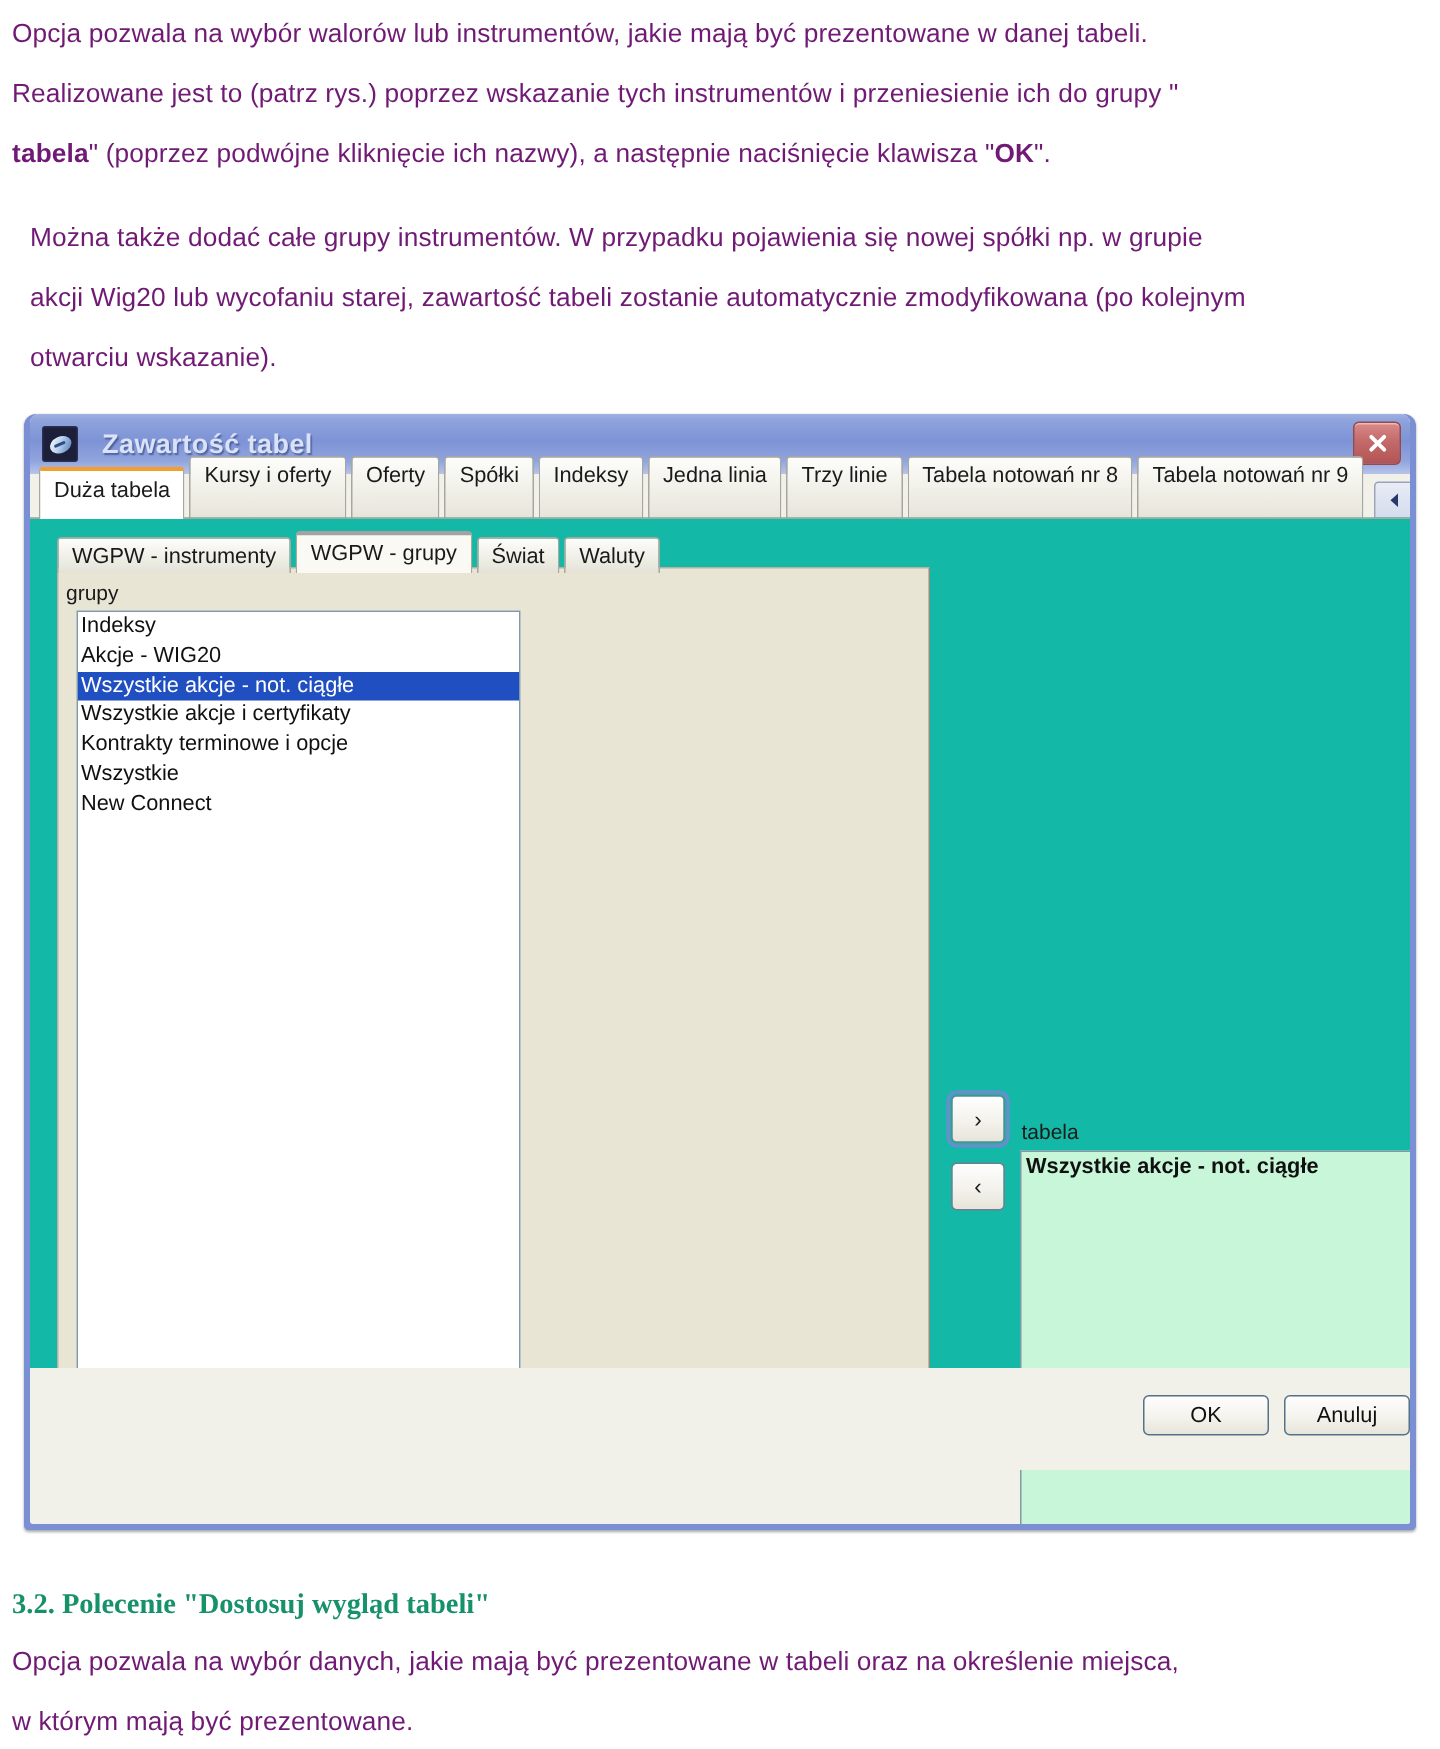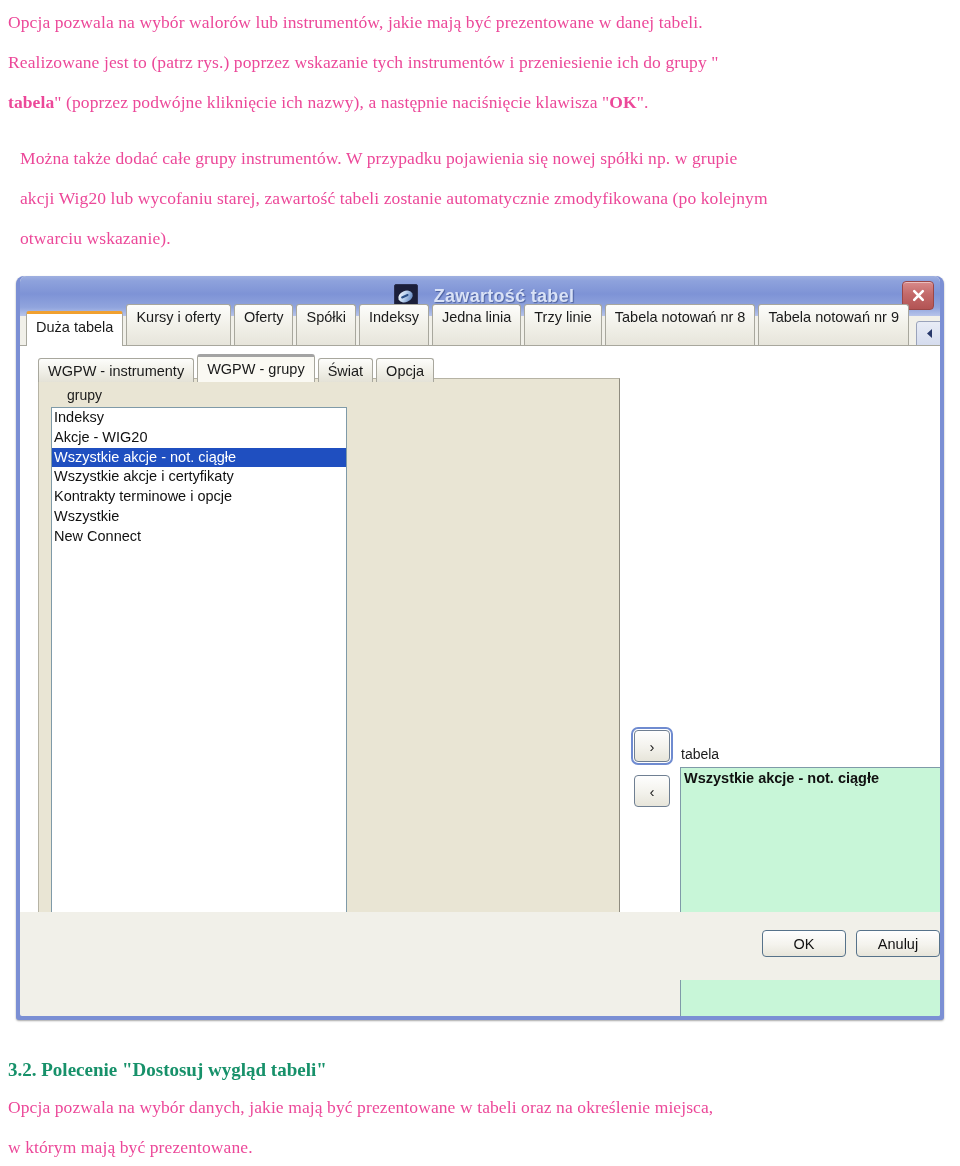--- a/index.html
+++ b/index.html
@@ -10,23 +10,23 @@
     width: 960px;
     height: 1166px;
     background: #ffffff;
     font-family: "Liberation Serif", serif;
     overflow: hidden;
     position: relative;
   }
 
   
   .doc-text {
-    font-family: Liberation Serif, serif;
+    font-family: Liberation Sans, sans-serif;
     font-size: 17.5px;
-    color: #ec4899;
+    color: #701a75;
     line-height: 40px;
     letter-spacing: 0.1px;
   }
   .para-top {
     position: absolute;
     left: 8px;
     top: 2px;
     width: 944px;
     text-align: justify;
   }
@@ -91,21 +91,20 @@
     overflow: hidden;
   }
   .titlebar {
     height: 40px;
     background: linear-gradient(to bottom,
         #9fb0e0 0%, #8ea2dc 12%, #7e93d6 45%, #90a4dd 78%, #b7c4ea 100%);
     border-radius: 5px 5px 0 0;
     position: relative;
     display: flex;
     align-items: center;
-    justify-content: center;
   }
   .win-icon {
     width: 22px;
     height: 22px;
     margin-left: 8px;
     background: #1b1f3a;
     border: 1px solid #2b3050;
     border-radius: 2px;
     display: flex;
     align-items: center;
@@ -201,21 +200,21 @@
     border-radius: 3px 3px 0 0;
     box-sizing: border-box;
     cursor: pointer;
   }
   .tab-nav span { line-height: 0; }
 
   
   .tabpage {
     position: relative;
     height: 634px;
-    background: #ffffff;
+    background: #14b8a6;
     border-top: 1px solid #a8a79d;
     margin-top: -1px;
   }
 
   
   .tabstrip2 {
     position: absolute;
     left: 18px;
     top: 8px;
     display: flex;
@@ -255,21 +254,21 @@
     width: 582px;
     height: 570px;
     background: #e9e5d4;
     border: 1px solid #b6b3a4;
     border-right-color: #8f8c80;
     border-bottom-color: #8f8c80;
     box-sizing: border-box;
   }
   .panel-label {
     position: absolute;
-    left: 28px;
+    left: 5px;
     top: 8px;
     font-family: "Liberation Sans", sans-serif;
     font-size: 14px;
     color: #1a1a1a;
   }
   .listbox {
     position: absolute;
     left: 12px;
     top: 28px;
     width: 296px;
@@ -431,21 +430,21 @@
 
       </div>
     </div>
 
     <div class="tabpage">
 
       <div class="tabstrip2">
         <div class="tab2">WGPW - instrumenty</div>
         <div class="tab2 selected">WGPW - grupy</div>
         <div class="tab2">Świat</div>
-        <div class="tab2">Opcja</div>
+        <div class="tab2">Waluty</div>
       </div>
 
       <div class="group-panel">
         <div class="panel-label">grupy</div>
         <div class="listbox">
           <div class="item">Indeksy</div>
           <div class="item">Akcje - WIG20</div>
           <div class="item sel">Wszystkie akcje - not. ciągłe</div>
           <div class="item">Wszystkie akcje i certyfikaty</div>
           <div class="item">Kontrakty terminowe i opcje</div>

